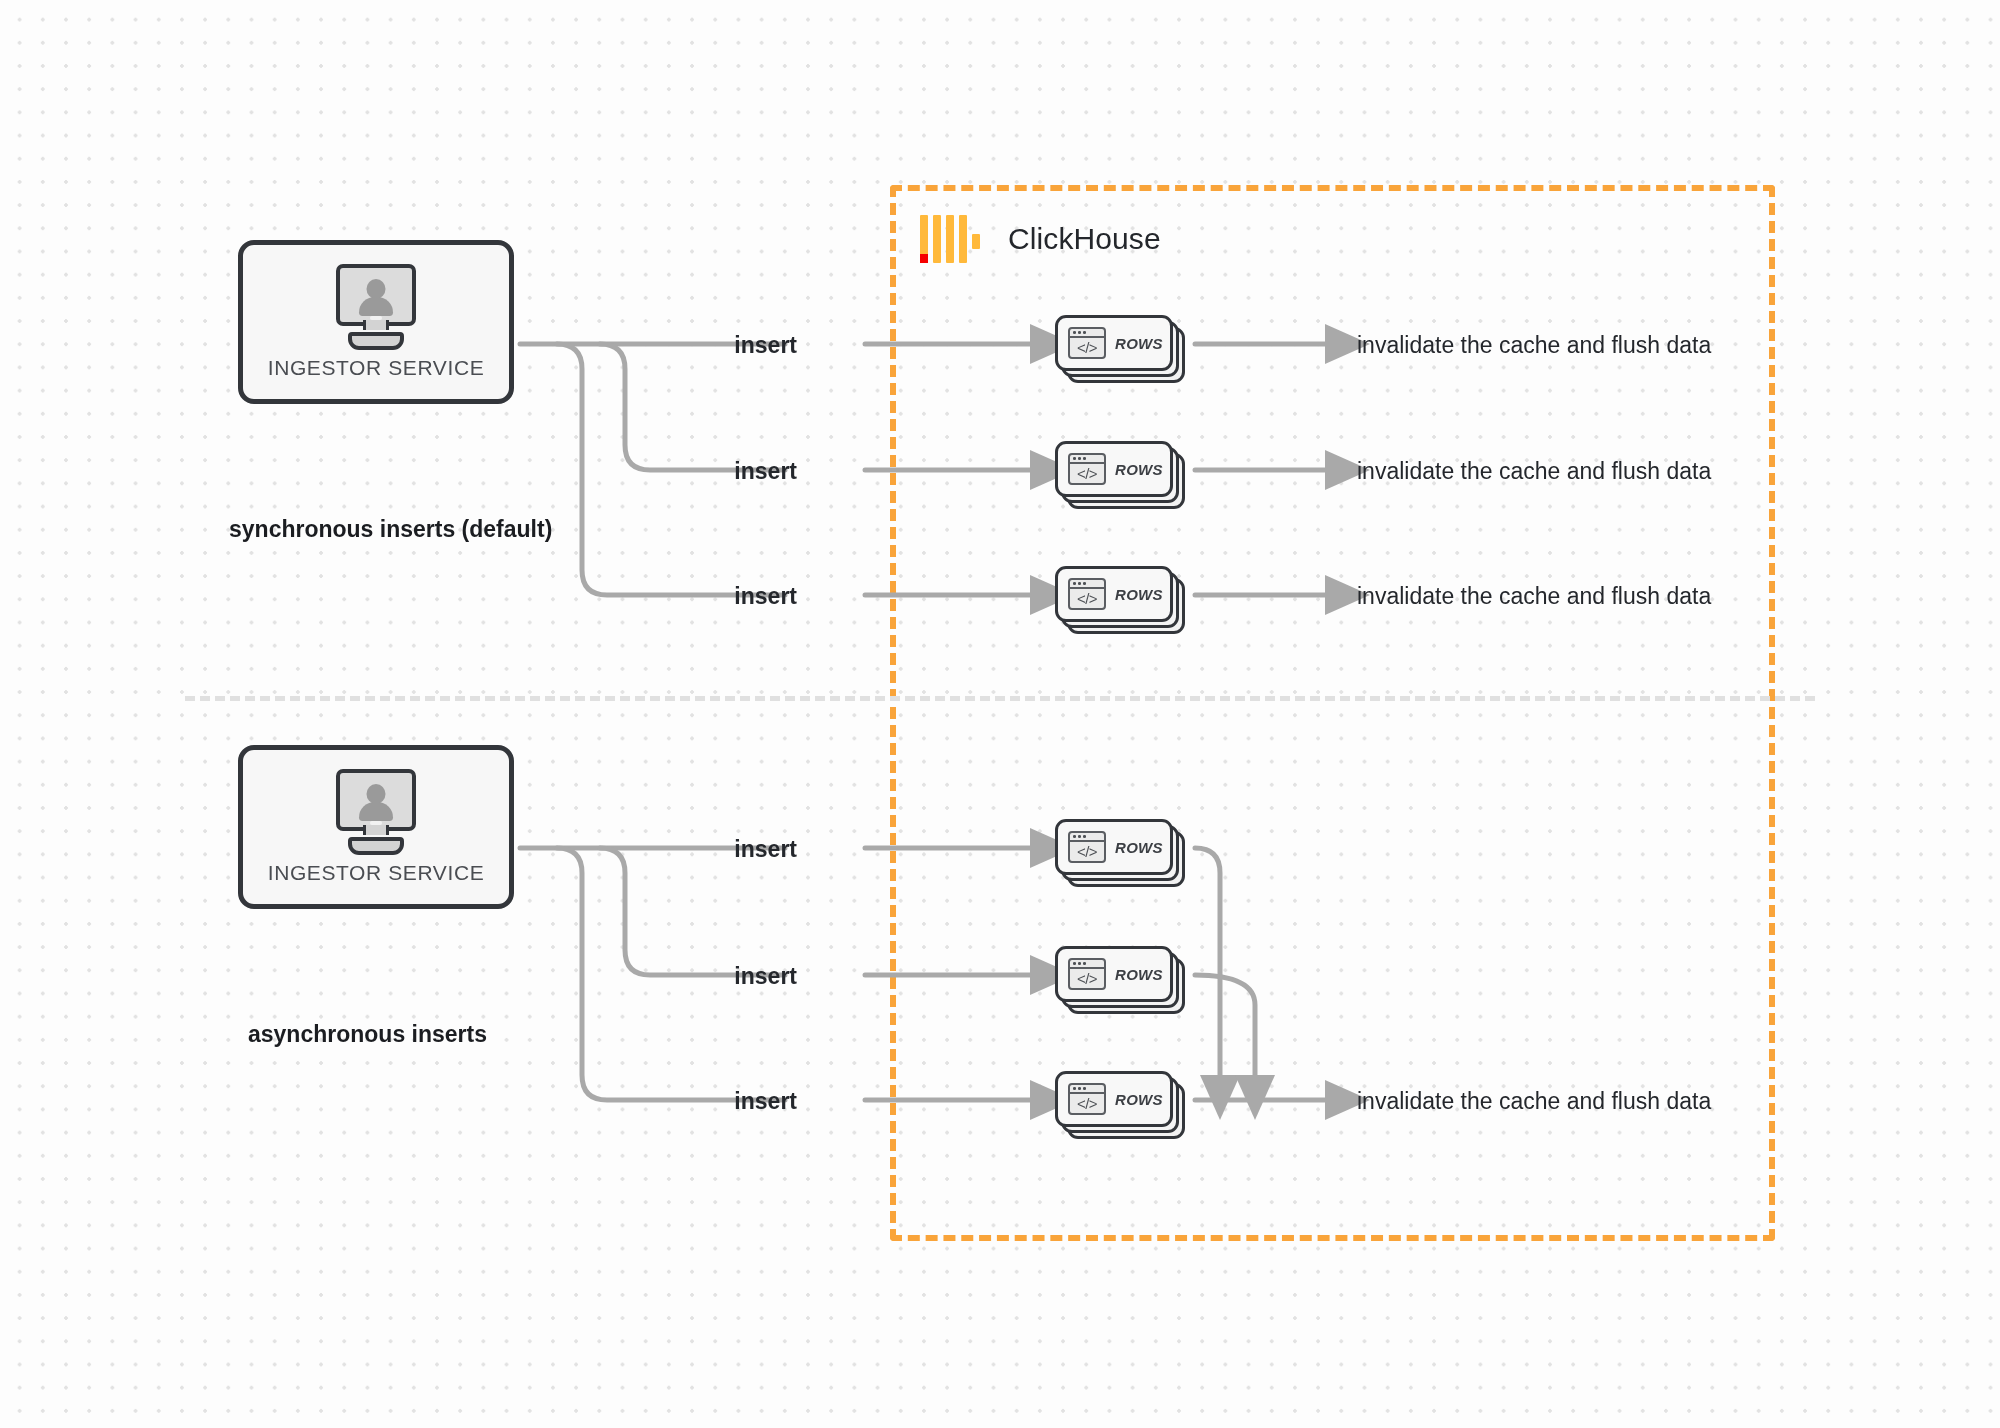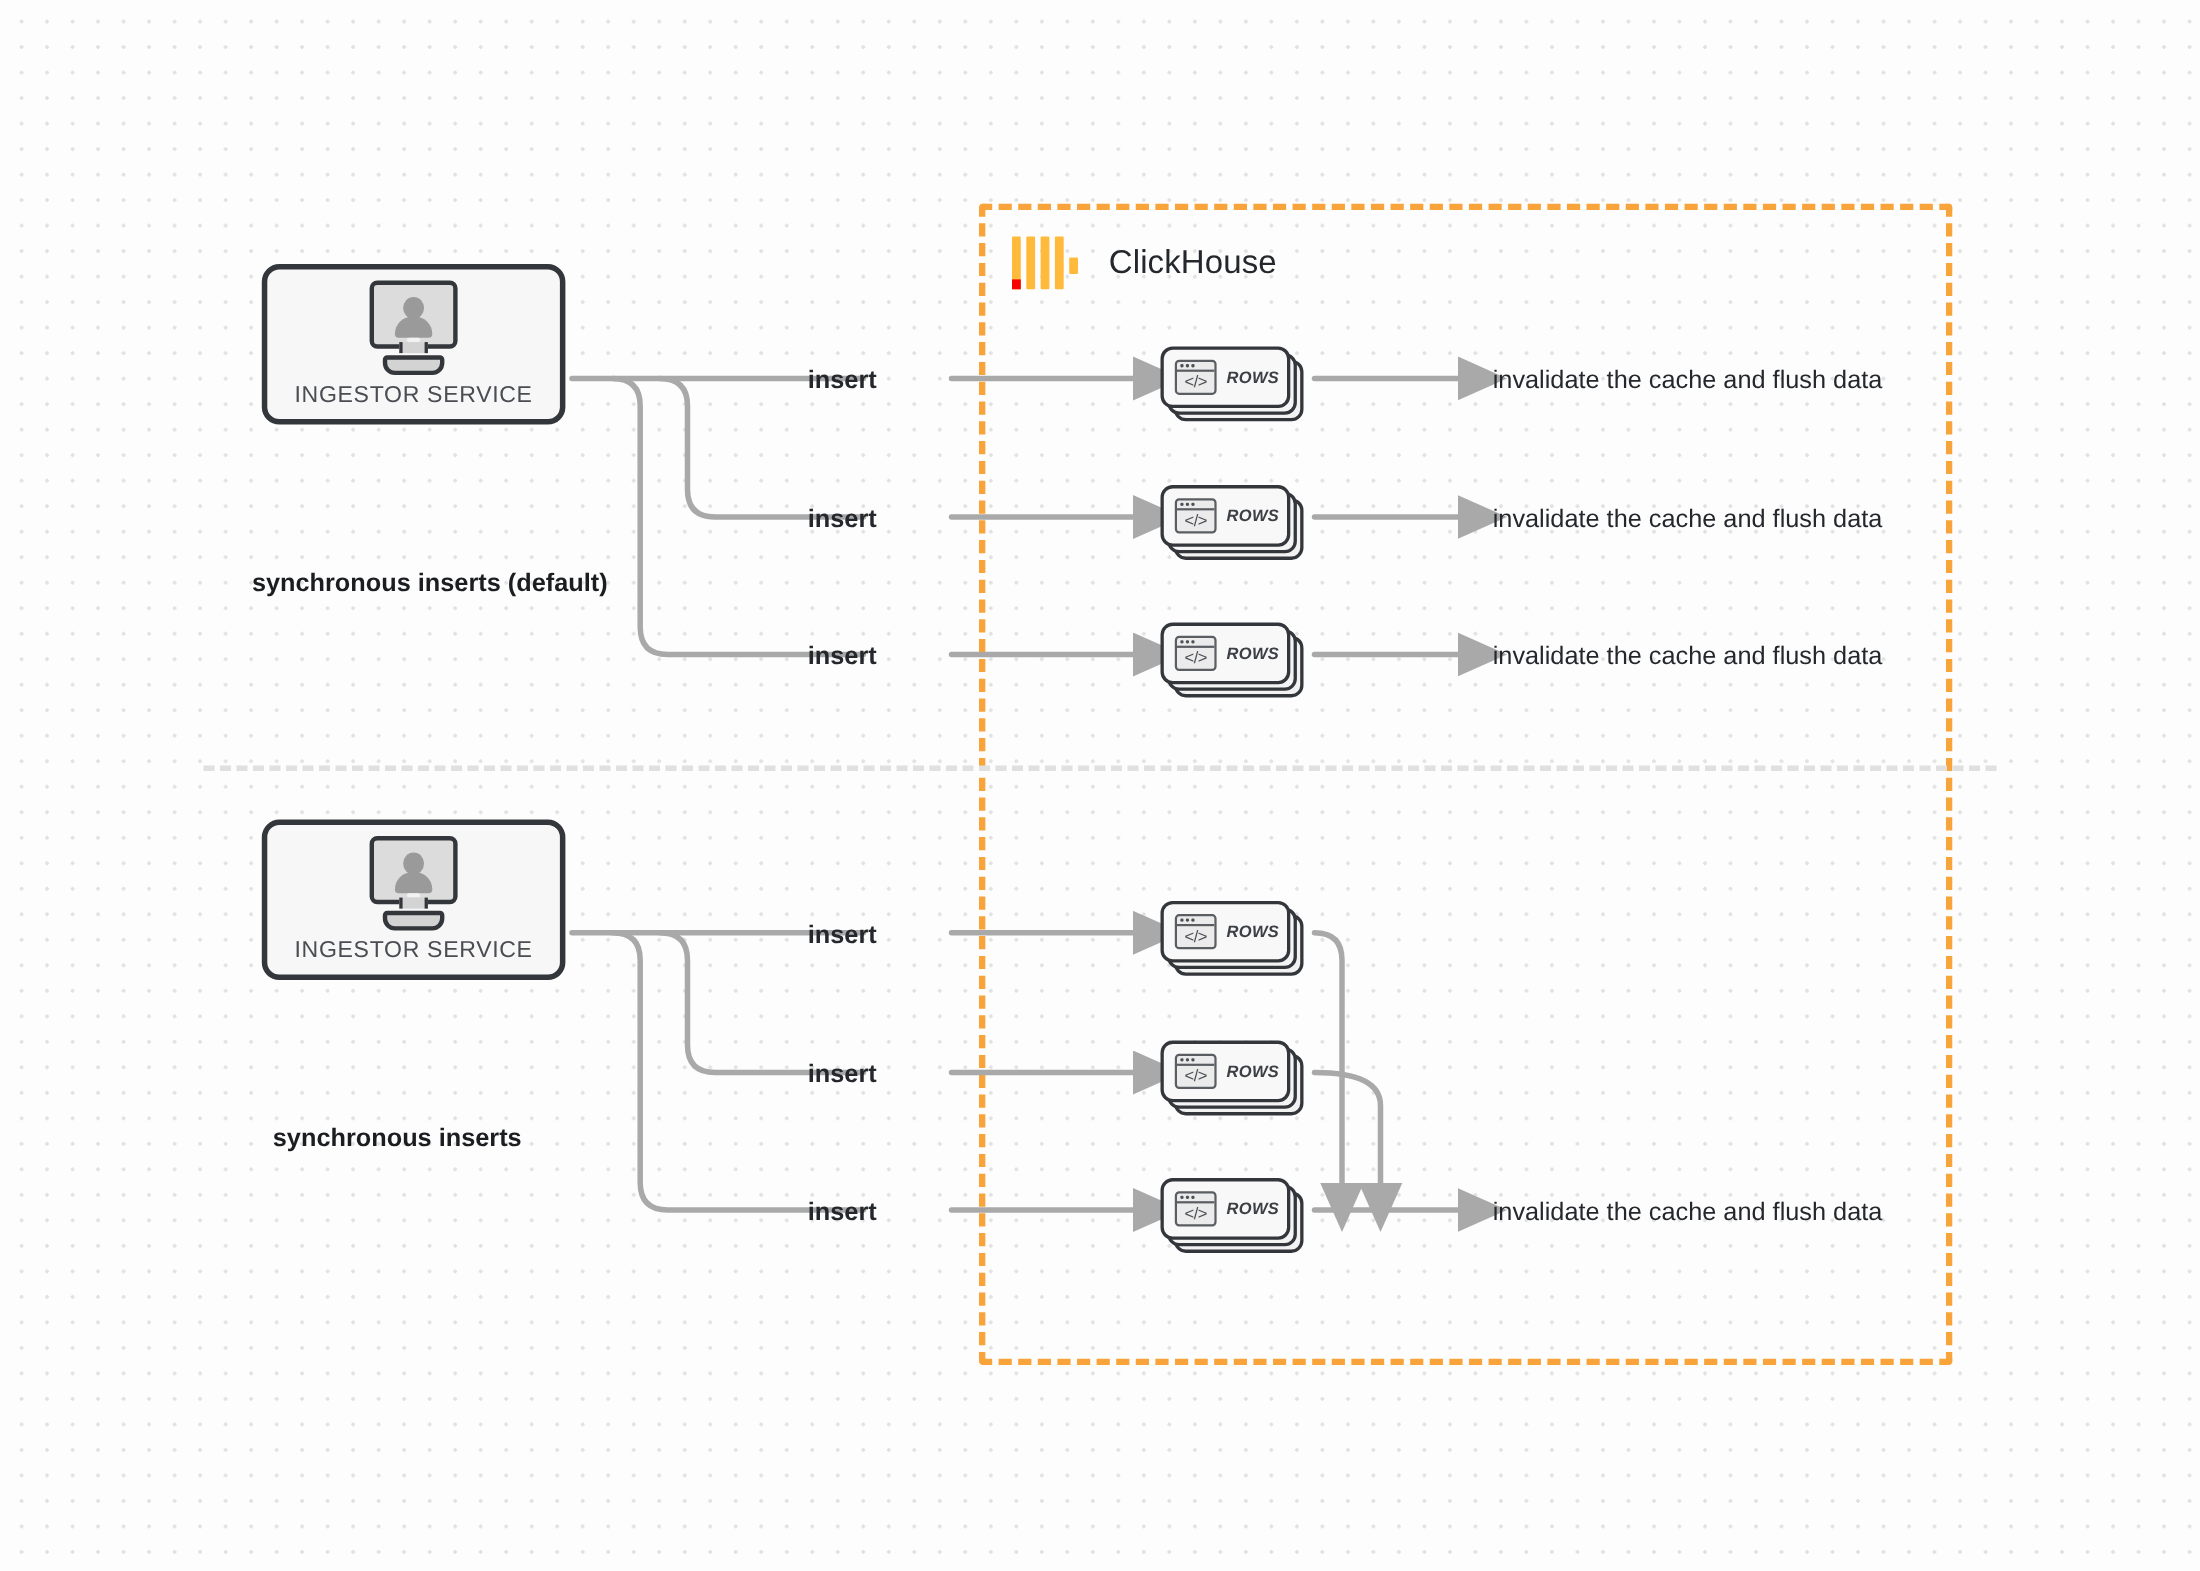--- a/index.html
+++ b/index.html
@@ -88,21 +88,21 @@
     font-size: 30px;
     color: #24272c;
     letter-spacing: 0.1px;
     white-space: nowrap;
   }
 
   
   .ingestor {
     position: absolute;
     width: 276px;
-    height: 146px;
+    height: 164px;
     background: #f7f7f7;
     border: 5px solid #33363b;
     border-radius: 16px;
     box-sizing: border-box;
     display: flex;
     flex-direction: column;
     align-items: center;
     justify-content: center;
   }
   .ingestor.top { left: 238px; top: 240px; }
@@ -443,21 +443,21 @@
         <div class="monitor-person-head"></div>
         <div class="monitor-person-body"></div>
       </div>
       <div class="monitor-dot"></div>
       <div class="monitor-neck"></div>
       <div class="monitor-base"></div>
     </div>
     <div class="ingestor-label">INGESTOR SERVICE</div>
   </div>
 
-  <div class="section-caption async">synchronous inserts</div>
+  <div class="section-caption async">asynchronous inserts</div>
 
   <div class="flow-label insert-label" style="left:797px; top:836px; transform:translateX(-100%);">insert</div>
   <div class="flow-label insert-label" style="left:797px; top:963px; transform:translateX(-100%);">insert</div>
   <div class="flow-label insert-label" style="left:797px; top:1088px; transform:translateX(-100%);">insert</div>
 
   <div class="rows-node" style="left:1055px; top:819px;">
     <div class="rows-shadow3"></div>
     <div class="rows-shadow2"></div>
     <div class="rows-front">
       <div class="code-win">

